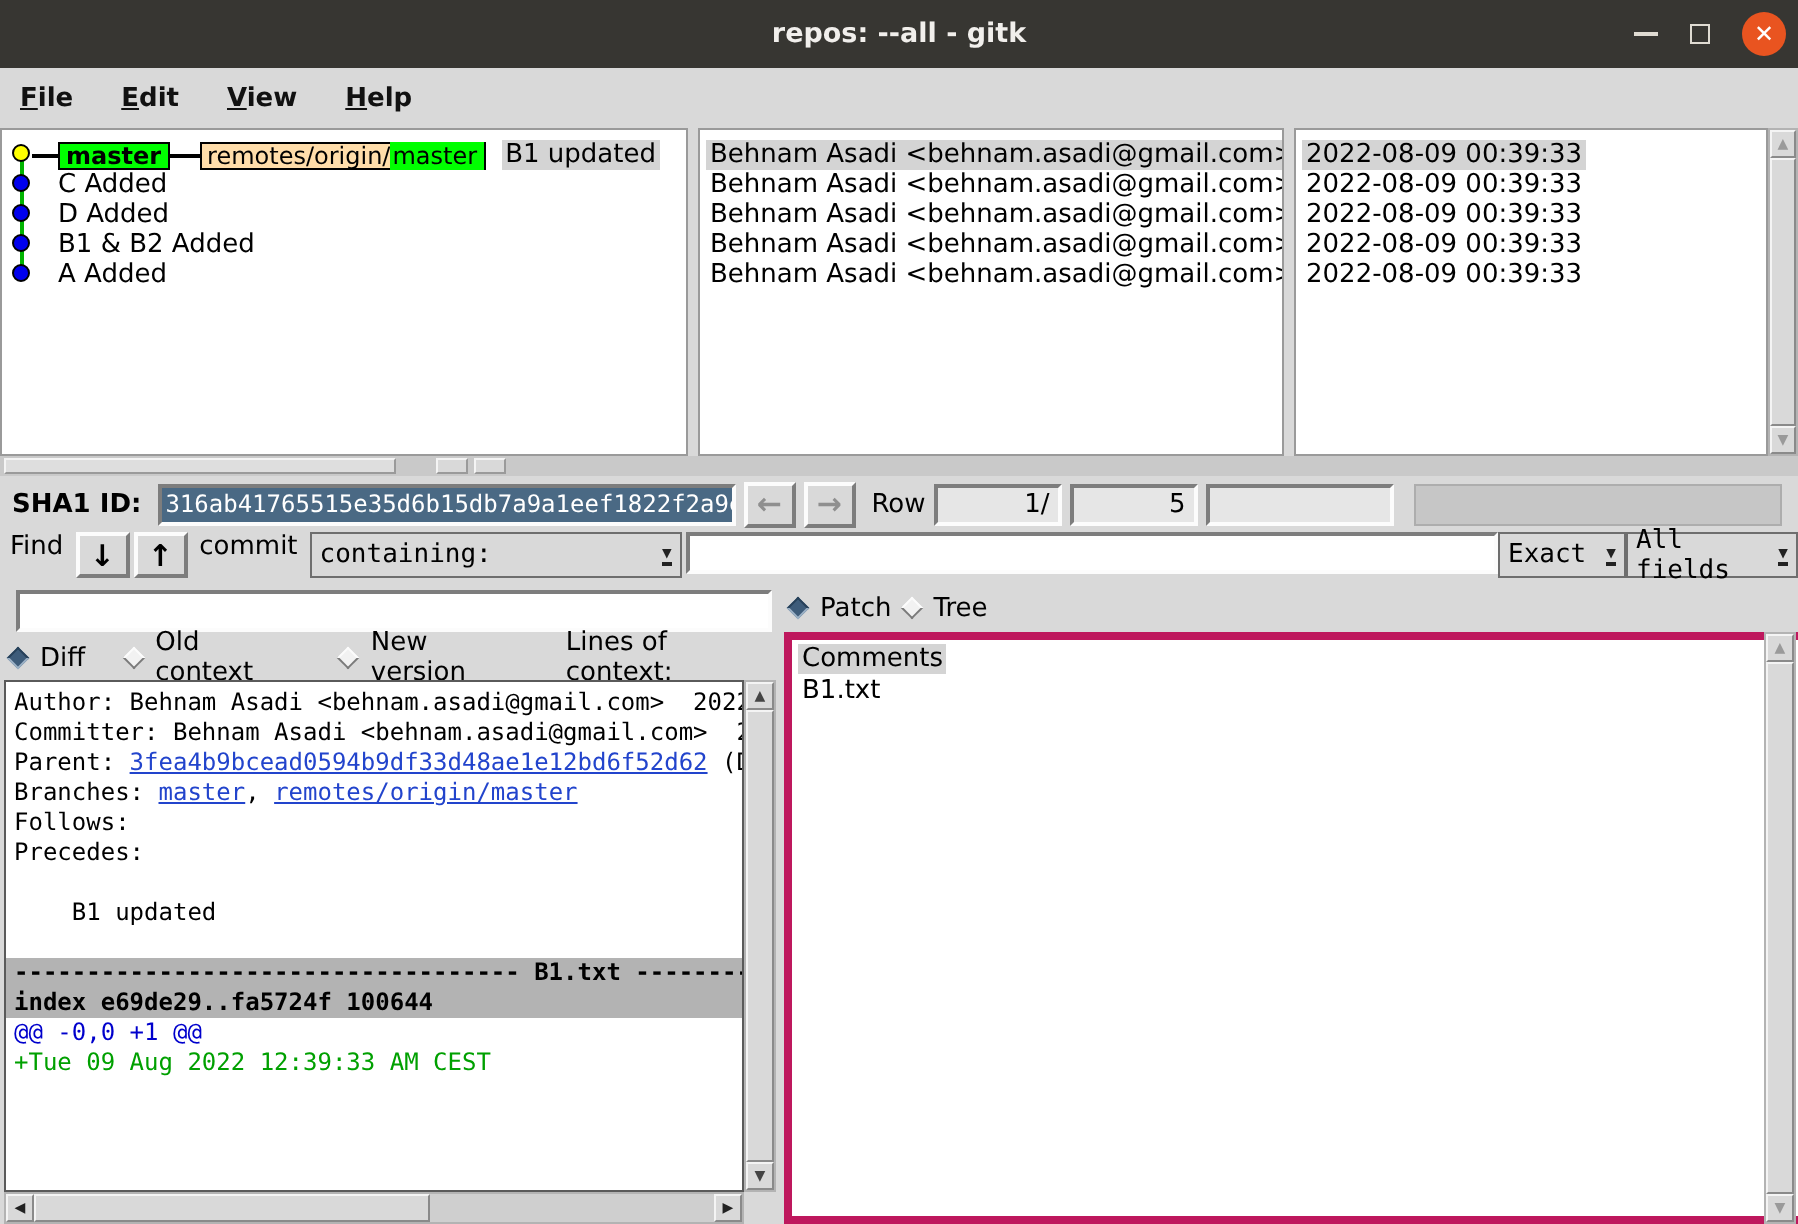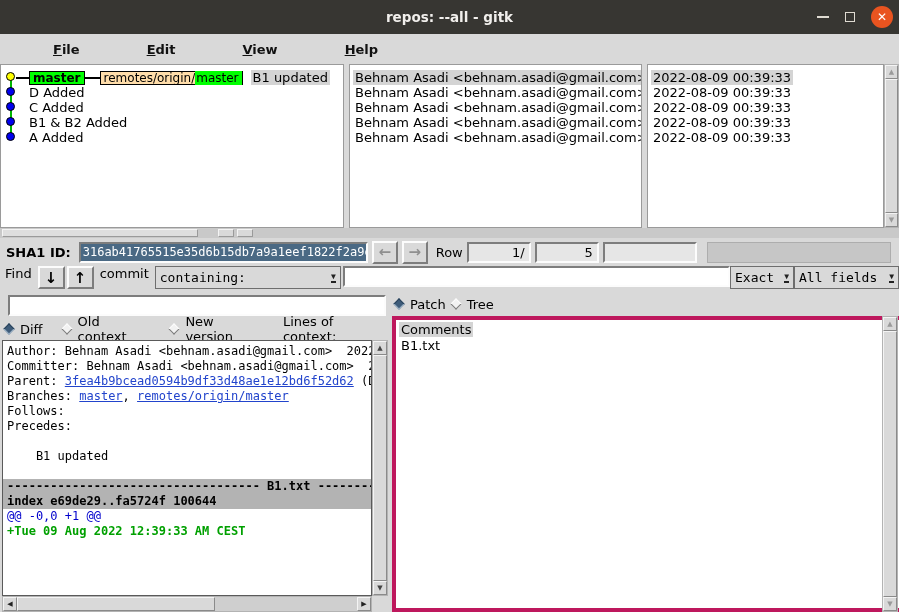--- a/index.html
+++ b/index.html
@@ -13,21 +13,21 @@
   .titlebar .title { color:#f1efec; font-weight:bold; font-size:13.5px; }
   .win-controls { position:absolute; right:6px; top:0; height:34px; display:flex; align-items:center; gap:16px; }
   .btn-min { width:12px; height:2px; background:#dfdbd2; }
   .btn-max { width:10px; height:10px; border:1.5px solid #dfdbd2; }
   .btn-close { width:22px; height:22px; border-radius:50%; background:#e95420; color:#fff;
                display:flex; align-items:center; justify-content:center; font-size:12px; font-weight:bold; line-height:1; }
 
   
   .menubar { position:absolute; left:0; top:34px; width:899px; height:30px; background:#d9d9d9;
              display:flex; align-items:center; padding-left:10px; gap:24px; }
-  .menu-item { font-weight:bold; color:#111; cursor:default;margin-left:43px; }
+  .menu-item { font-weight:bold; color:#111; cursor:default; }
   .menu-item u { text-decoration:underline; }
 
   
   .toppanes { position:absolute; left:0; top:64px; width:899px; height:164px;
               display:grid; grid-template-columns:344px 5px 293px 5px 237px 15px; background:#d9d9d9; }
   .pane { background:#fff; border:1px solid #9a9a9a; overflow:hidden; padding-top:5px; position:relative; }
   .sash { background:#d9d9d9; }
   .prow { position:relative; display:flex; align-items:center; height:15px; line-height:15px; white-space:nowrap; z-index:1; }
   .node { position:absolute; left:5px; top:2px; width:9px; height:9px; border:1px solid #000; border-radius:50%; z-index:2; }
   .node.yellow { background:#ffff00; }
@@ -89,21 +89,21 @@
              border:1px solid; border-color:#fcfcfc #7a7a7a #7a7a7a #fcfcfc; flex:none; }
   .diamond.on { background:#3e5c7a; border-color:#27415a #9db2c6 #9db2c6 #27415a; }
   .ctx-label { margin-left:auto; padding-right:2px; }
 
   .diffpane { position:absolute; left:2px; top:340px; width:386px; height:272px; }
   .difftext { position:absolute; left:0; top:0; right:16px; bottom:16px; background:#fff; border:1px solid #5a5a5a;
               overflow:hidden; padding:3px 0 0 4px; font-family:"DejaVu Sans Mono","Liberation Mono",monospace; font-size:12px; }
   .dline { white-space:pre; line-height:15px; height:15px; }
   .dline.filesep { background:#b3b3b3; font-weight:bold; margin-left:-4px; padding-left:4px; }
   .dline.hunk { color:#0000cc; }
-  .dline.add { color:#00a000;font-weight:bold; }
+  .dline.add { color:#00a000; }
   .dline .link { color:#2244cc; text-decoration:underline; }
   .diff-vsb { position:absolute; right:0; top:0; width:16px; bottom:16px; }
   .diff-hsb { position:absolute; left:0; bottom:0; right:16px; height:16px; background:#cfcfcf; border:1px solid #b3b3b3; display:flex; }
   .hsb-arrow { width:14px; height:100%; background:#d9d9d9; border:1px solid; border-color:#f4f4f4 #8a8a8a #8a8a8a #f4f4f4;
                display:flex; align-items:center; justify-content:center; font-size:7px; color:#222; flex:none; }
   .hsb-thumb { width:198px; background:#d9d9d9; border:1px solid; border-color:#f4f4f4 #8a8a8a #8a8a8a #f4f4f4; flex:none; }
   .hsb-trough { flex:1; }
 
   
   .rightcol { position:absolute; left:390px; top:292px; width:509px; height:320px; background:#d9d9d9; }
@@ -139,25 +139,25 @@
       <div class="prow refrow">
         <span class="node yellow"></span>
         <span class="conn" style="width: 13px; margin-left: 15px;"></span>
         <span class="reflabel head">master</span>
         <span class="conn" style="width: 15px;"></span>
         <span class="reflabel remote"><span class="rpfx">remotes/origin/</span><span class="rname">master</span></span>
         <span class="subject sel">B1 updated</span>
       </div>
       <div class="prow">
         <span class="node blue"></span>
+        <span class="subject">C Added</span>
+      </div>
+      <div class="prow">
+        <span class="node blue"></span>
         <span class="subject">D Added</span>
-      </div>
-      <div class="prow">
-        <span class="node blue"></span>
-        <span class="subject">C Added</span>
       </div>
       <div class="prow">
         <span class="node blue"></span>
         <span class="subject">B1 &amp; B2 Added</span>
       </div>
       <div class="prow">
         <span class="node blue"></span>
         <span class="subject">A Added</span>
       </div>
     </div>
@@ -237,21 +237,21 @@
   <span class="lbl" style="margin-left:4px">commit</span>
   <div class="optmenu mono" style="width:186px">
     <span>containing:</span>
     <span class="caret">▼</span>
   </div>
   <input class="entry" style="flex: 1 1 0%; margin-left: 2px;" value="">
   <div class="optmenu mono" style="width:64px">
     <span>Exact</span>
     <span class="caret">▼</span>
   </div>
-  <div class="optmenu mono" style="width:105px">
+  <div class="optmenu mono" style="width:86px">
     <span>All fields</span>
     <span class="caret">▼</span>
   </div>
 </div>
 
 <div class="searchrow">
   <input class="entry" style="flex: 1 1 0%;" value="">
 </div>
 
 <div class="diffctl">

